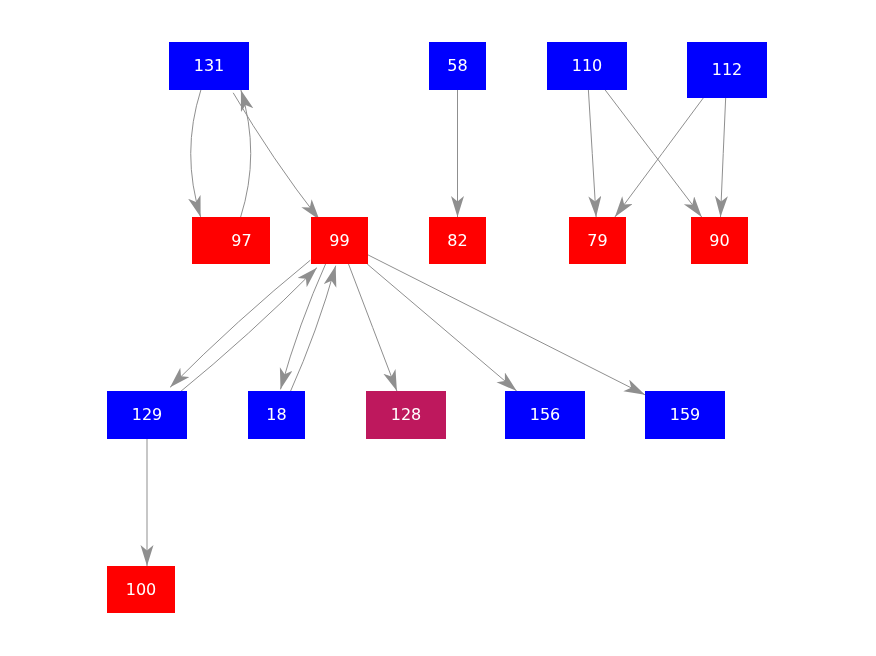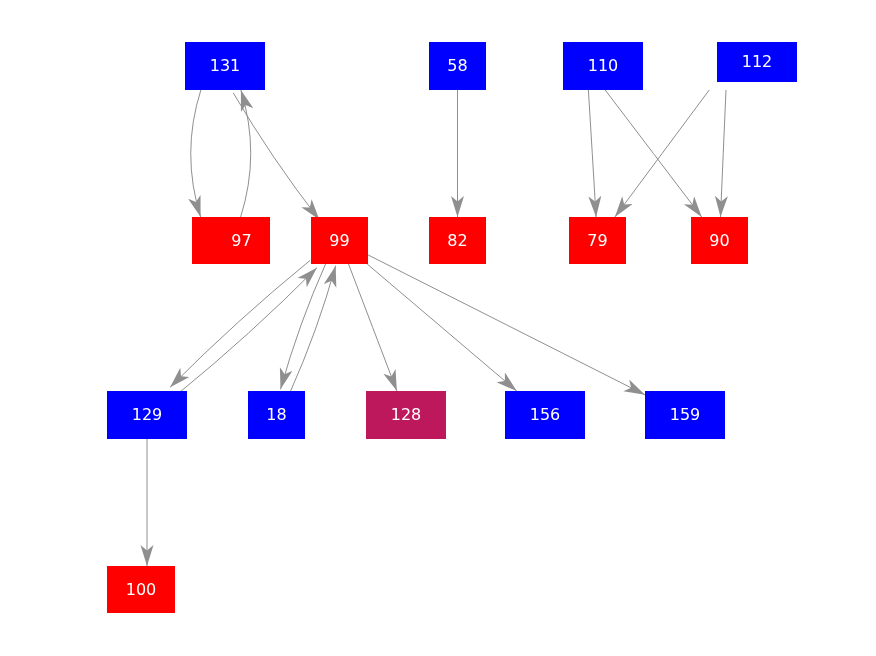--- a/index.html
+++ b/index.html
@@ -61,24 +61,24 @@
         <path class="edge" stroke="#8f8f8f" marker-end="url(#arrow)" d="M176.8,394.7 Q250.2,334.9 316.9,267.7"></path>
         <path class="edge" stroke="#8f8f8f" marker-end="url(#arrow)" d="M326.3,262.3 Q298.7,324.1 280.5,389.3"></path>
         <path class="edge" stroke="#8f8f8f" marker-end="url(#arrow)" d="M289.9,392.7 Q317.5,330.9 335.7,265.7"></path>
         <path class="edge" stroke="#8f8f8f" marker-end="url(#arrow)" d="M348.5,264.0 Q372.7,327.5 396.9,391.0"></path>
         <path class="edge" stroke="#8f8f8f" marker-end="url(#arrow)" d="M367.2,264.0 Q442.0,327.5 516.7,391.0"></path>
         <path class="edge" stroke="#8f8f8f" marker-end="url(#arrow)" d="M368.0,254.9 Q506.5,324.8 645.0,394.8"></path>
         <path class="edge" stroke="#8f8f8f" marker-end="url(#arrow)" d="M147.0,439.0 Q147.0,502.5 147.0,566.0"></path>
       </g>
   </svg>
   <div class="node-layer" id="node-layer">
-      <div class="node" style="left: 185px; top: 42px; width: 80px; height: 48px; background: rgb(0, 0, 255); color: rgb(255, 255, 255);">131</div>
+      <div class="node" style="left: 169px; top: 42px; width: 80px; height: 48px; background: rgb(0, 0, 255); color: rgb(255, 255, 255);">131</div>
       <div class="node" style="left: 429px; top: 42px; width: 57px; height: 48px; background: rgb(0, 0, 255); color: rgb(255, 255, 255); text-align: center;">58</div>
-      <div class="node" style="left: 547px; top: 42px; width: 80px; height: 48px; background: rgb(0, 0, 255); color: rgb(255, 255, 255); margin-left: 16px;">110</div>
-      <div class="node" style="left: 717px; top: 42px; width: 80px; height: 40px; background: rgb(0, 0, 255); color: rgb(255, 255, 255);">112</div>
+      <div class="node" style="left: 547px; top: 42px; width: 80px; height: 48px; background: rgb(0, 0, 255); color: rgb(255, 255, 255);">110</div>
+      <div class="node" style="left: 687px; top: 42px; width: 80px; height: 56px; background: rgb(0, 0, 255); color: rgb(255, 255, 255);">112</div>
       <div class="node" style="left: 192px; top: 217px; width: 57px; height: 47px; background: rgb(255, 0, 0); color: rgb(255, 255, 255); padding-left: 21px;">97</div>
       <div class="node" style="left: 311px; top: 217px; width: 57px; height: 47px; background: rgb(255, 0, 0); color: rgb(255, 255, 255);">99</div>
       <div class="node" style="left: 429px; top: 217px; width: 57px; height: 47px; background: rgb(255, 0, 0); color: rgb(255, 255, 255);">82</div>
       <div class="node" style="left: 569px; top: 217px; width: 57px; height: 47px; background: rgb(255, 0, 0); color: rgb(255, 255, 255);">79</div>
       <div class="node" style="left: 691px; top: 217px; width: 57px; height: 47px; background: rgb(255, 0, 0); color: rgb(255, 255, 255);">90</div>
       <div class="node" style="left: 107px; top: 391px; width: 80px; height: 48px; background: rgb(0, 0, 255); color: rgb(255, 255, 255);">129</div>
       <div class="node" style="left: 248px; top: 391px; width: 57px; height: 48px; background: rgb(0, 0, 255); color: rgb(255, 255, 255);">18</div>
       <div class="node" style="left: 366px; top: 391px; width: 80px; height: 48px; background: #be185d; color: rgb(255, 255, 255);">128</div>
       <div class="node" style="left: 505px; top: 391px; width: 80px; height: 48px; background: rgb(0, 0, 255); color: rgb(255, 255, 255);">156</div>
       <div class="node" style="left: 645px; top: 391px; width: 80px; height: 48px; background: rgb(0, 0, 255); color: rgb(255, 255, 255);">159</div>

